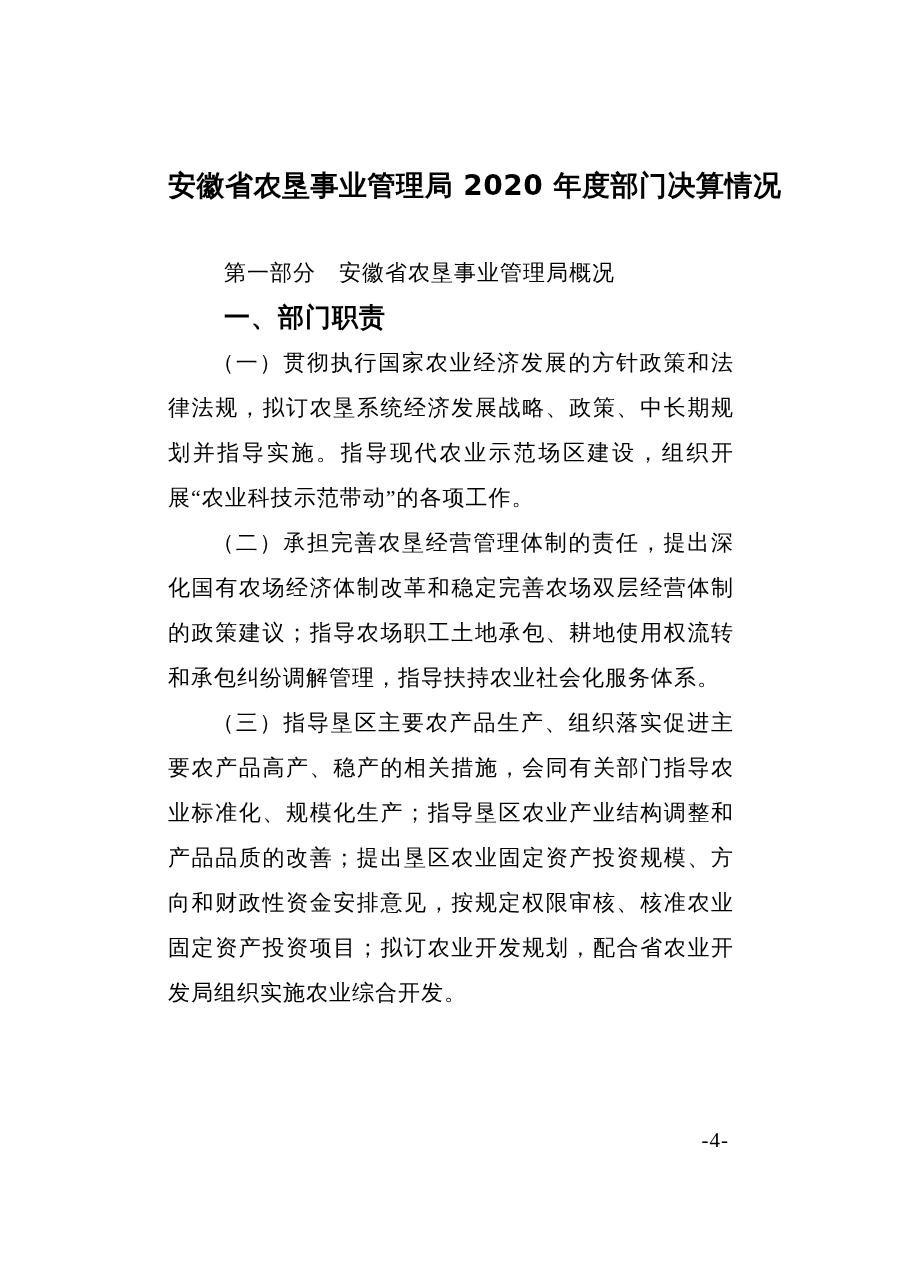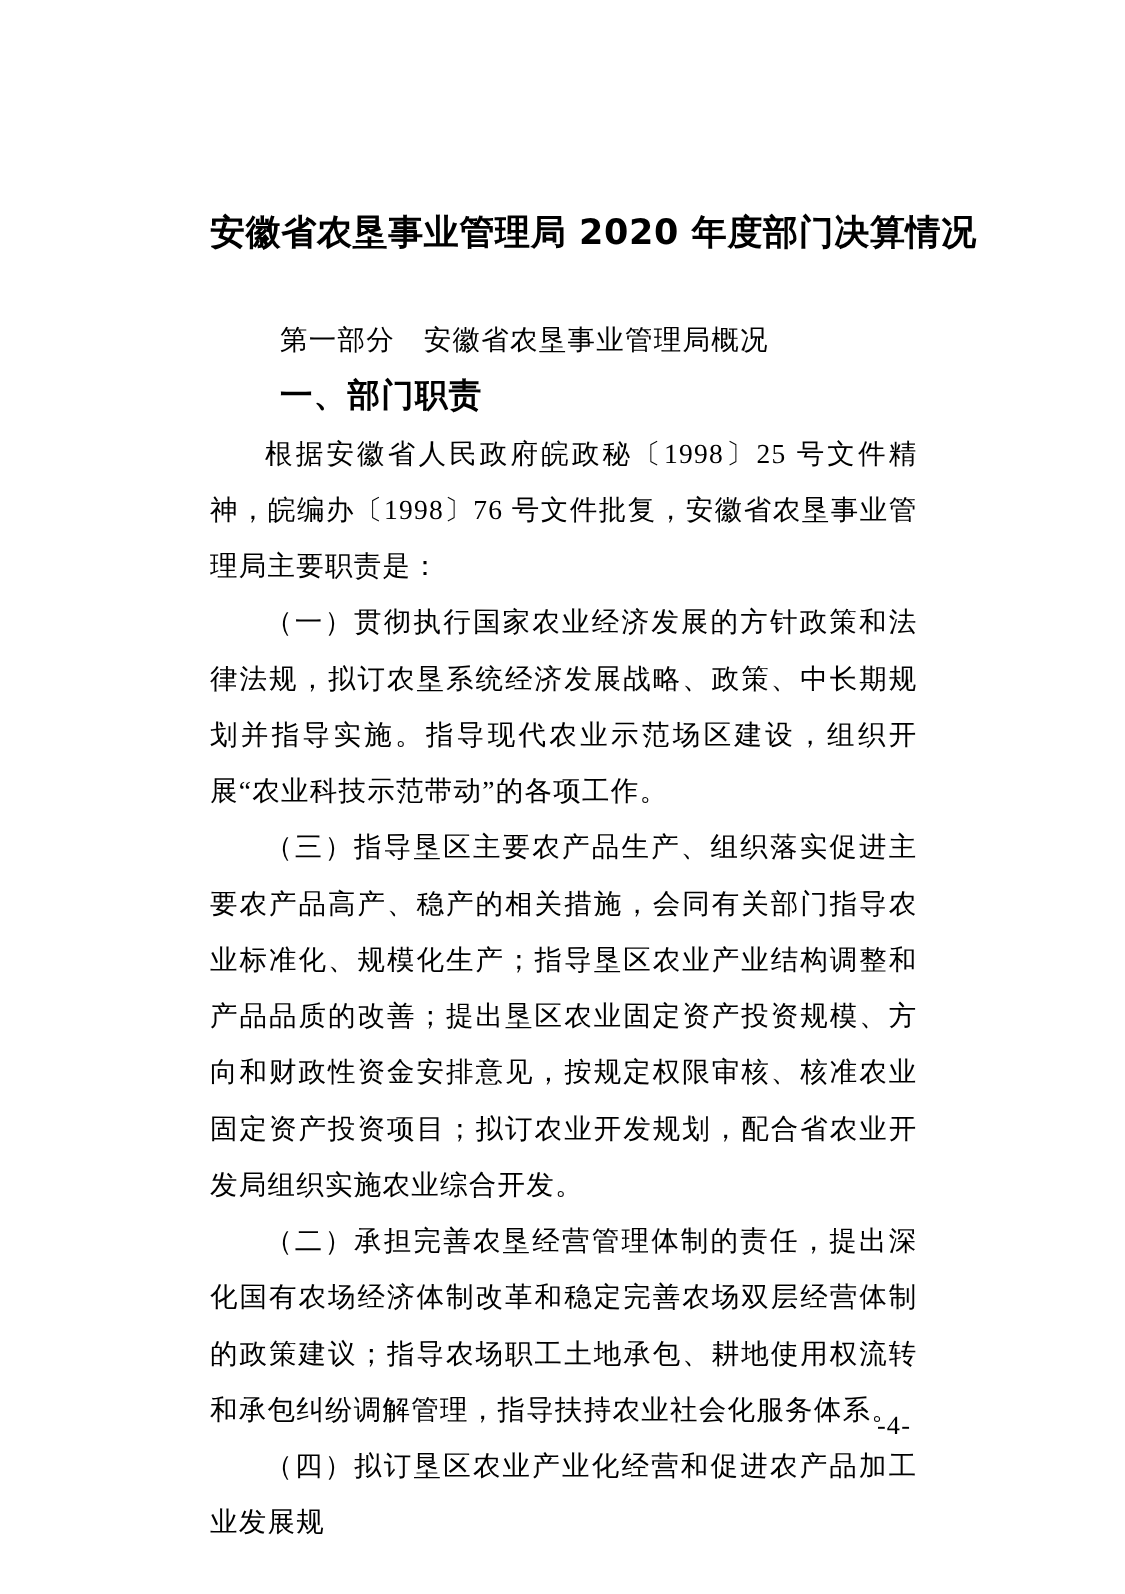--- a/index.html
+++ b/index.html
@@ -74,22 +74,20 @@
 
 <div class="page">
 
   <h1 class="doc-title">安徽省农垦事业管理局 2020 年度部门决算情况</h1>
 
   <h2 class="section-heading">第一部分　安徽省农垦事业管理局概况</h2>
 
   <h3 class="subsection-heading">一、部门职责</h3>
 
   <div class="body-text">
-    <p class="para">根据安徽省人民政府皖政秘〔1998〕25 号文件精神，皖编办〔1998〕76 号文件批复，安徽省农垦事业管理局主要职责是：</p>
     <p class="para">（一）贯彻执行国家农业经济发展的方针政策和法律法规，拟订农垦系统经济发展战略、政策、中长期规划并指导实施。指导现代农业示范场区建设，组织开展“农业科技示范带动”的各项工作。</p>
+    <p class="para">（二）承担完善农垦经营管理体制的责任，提出深化国有农场经济体制改革和稳定完善农场双层经营体制的政策建议；指导农场职工土地承包、耕地使用权流转和承包纠纷调解管理，指导扶持农业社会化服务体系。</p>
     <p class="para">（三）指导垦区主要农产品生产、组织落实促进主要农产品高产、稳产的相关措施，会同有关部门指导农业标准化、规模化生产；指导垦区农业产业结构调整和产品品质的改善；提出垦区农业固定资产投资规模、方向和财政性资金安排意见，按规定权限审核、核准农业固定资产投资项目；拟订农业开发规划，配合省农业开发局组织实施农业综合开发。</p>
-    <p class="para">（二）承担完善农垦经营管理体制的责任，提出深化国有农场经济体制改革和稳定完善农场双层经营体制的政策建议；指导农场职工土地承包、耕地使用权流转和承包纠纷调解管理，指导扶持农业社会化服务体系。</p>
-    <p class="para">（四）拟订垦区农业产业化经营和促进农产品加工业发展规</p>
   </div>
 
   <div class="page-number">-4-</div>
 
 </div>
 
 </body></html>

